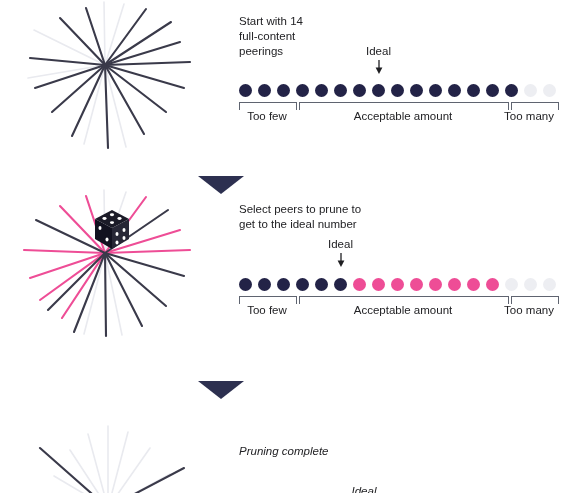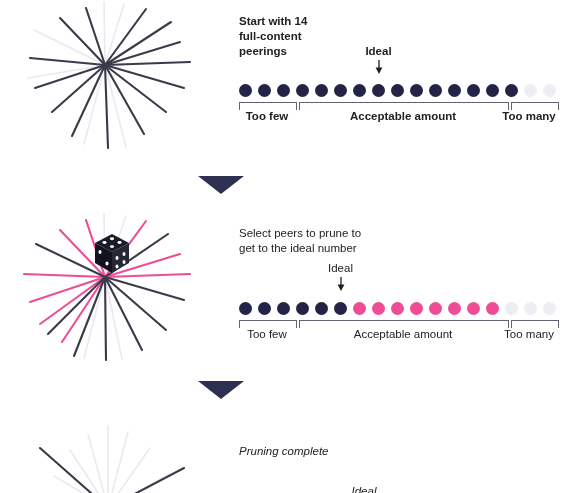--- a/index.html
+++ b/index.html
@@ -21,22 +21,22 @@
     width: 570px;
     height: 493px;
   }
 
   
   .row {
     position: absolute;
     left: 0;
     width: 570px;
   }
-  #row-0 { top: 0px;   height: 150px; font-weight: bold; }
-  #row-1 { top: 212px; height: 150px; }
+  #row-0 { top: 0px;   height: 150px; }
+  #row-1 { top: 188px; height: 150px; }
   #row-2 { top: 420px; height: 73px; font-style: italic; }
 
   
   .burst {
     position: absolute;
     left: 18px;
     top: 0px;
     width: 180px;
     height: 150px;
   }

